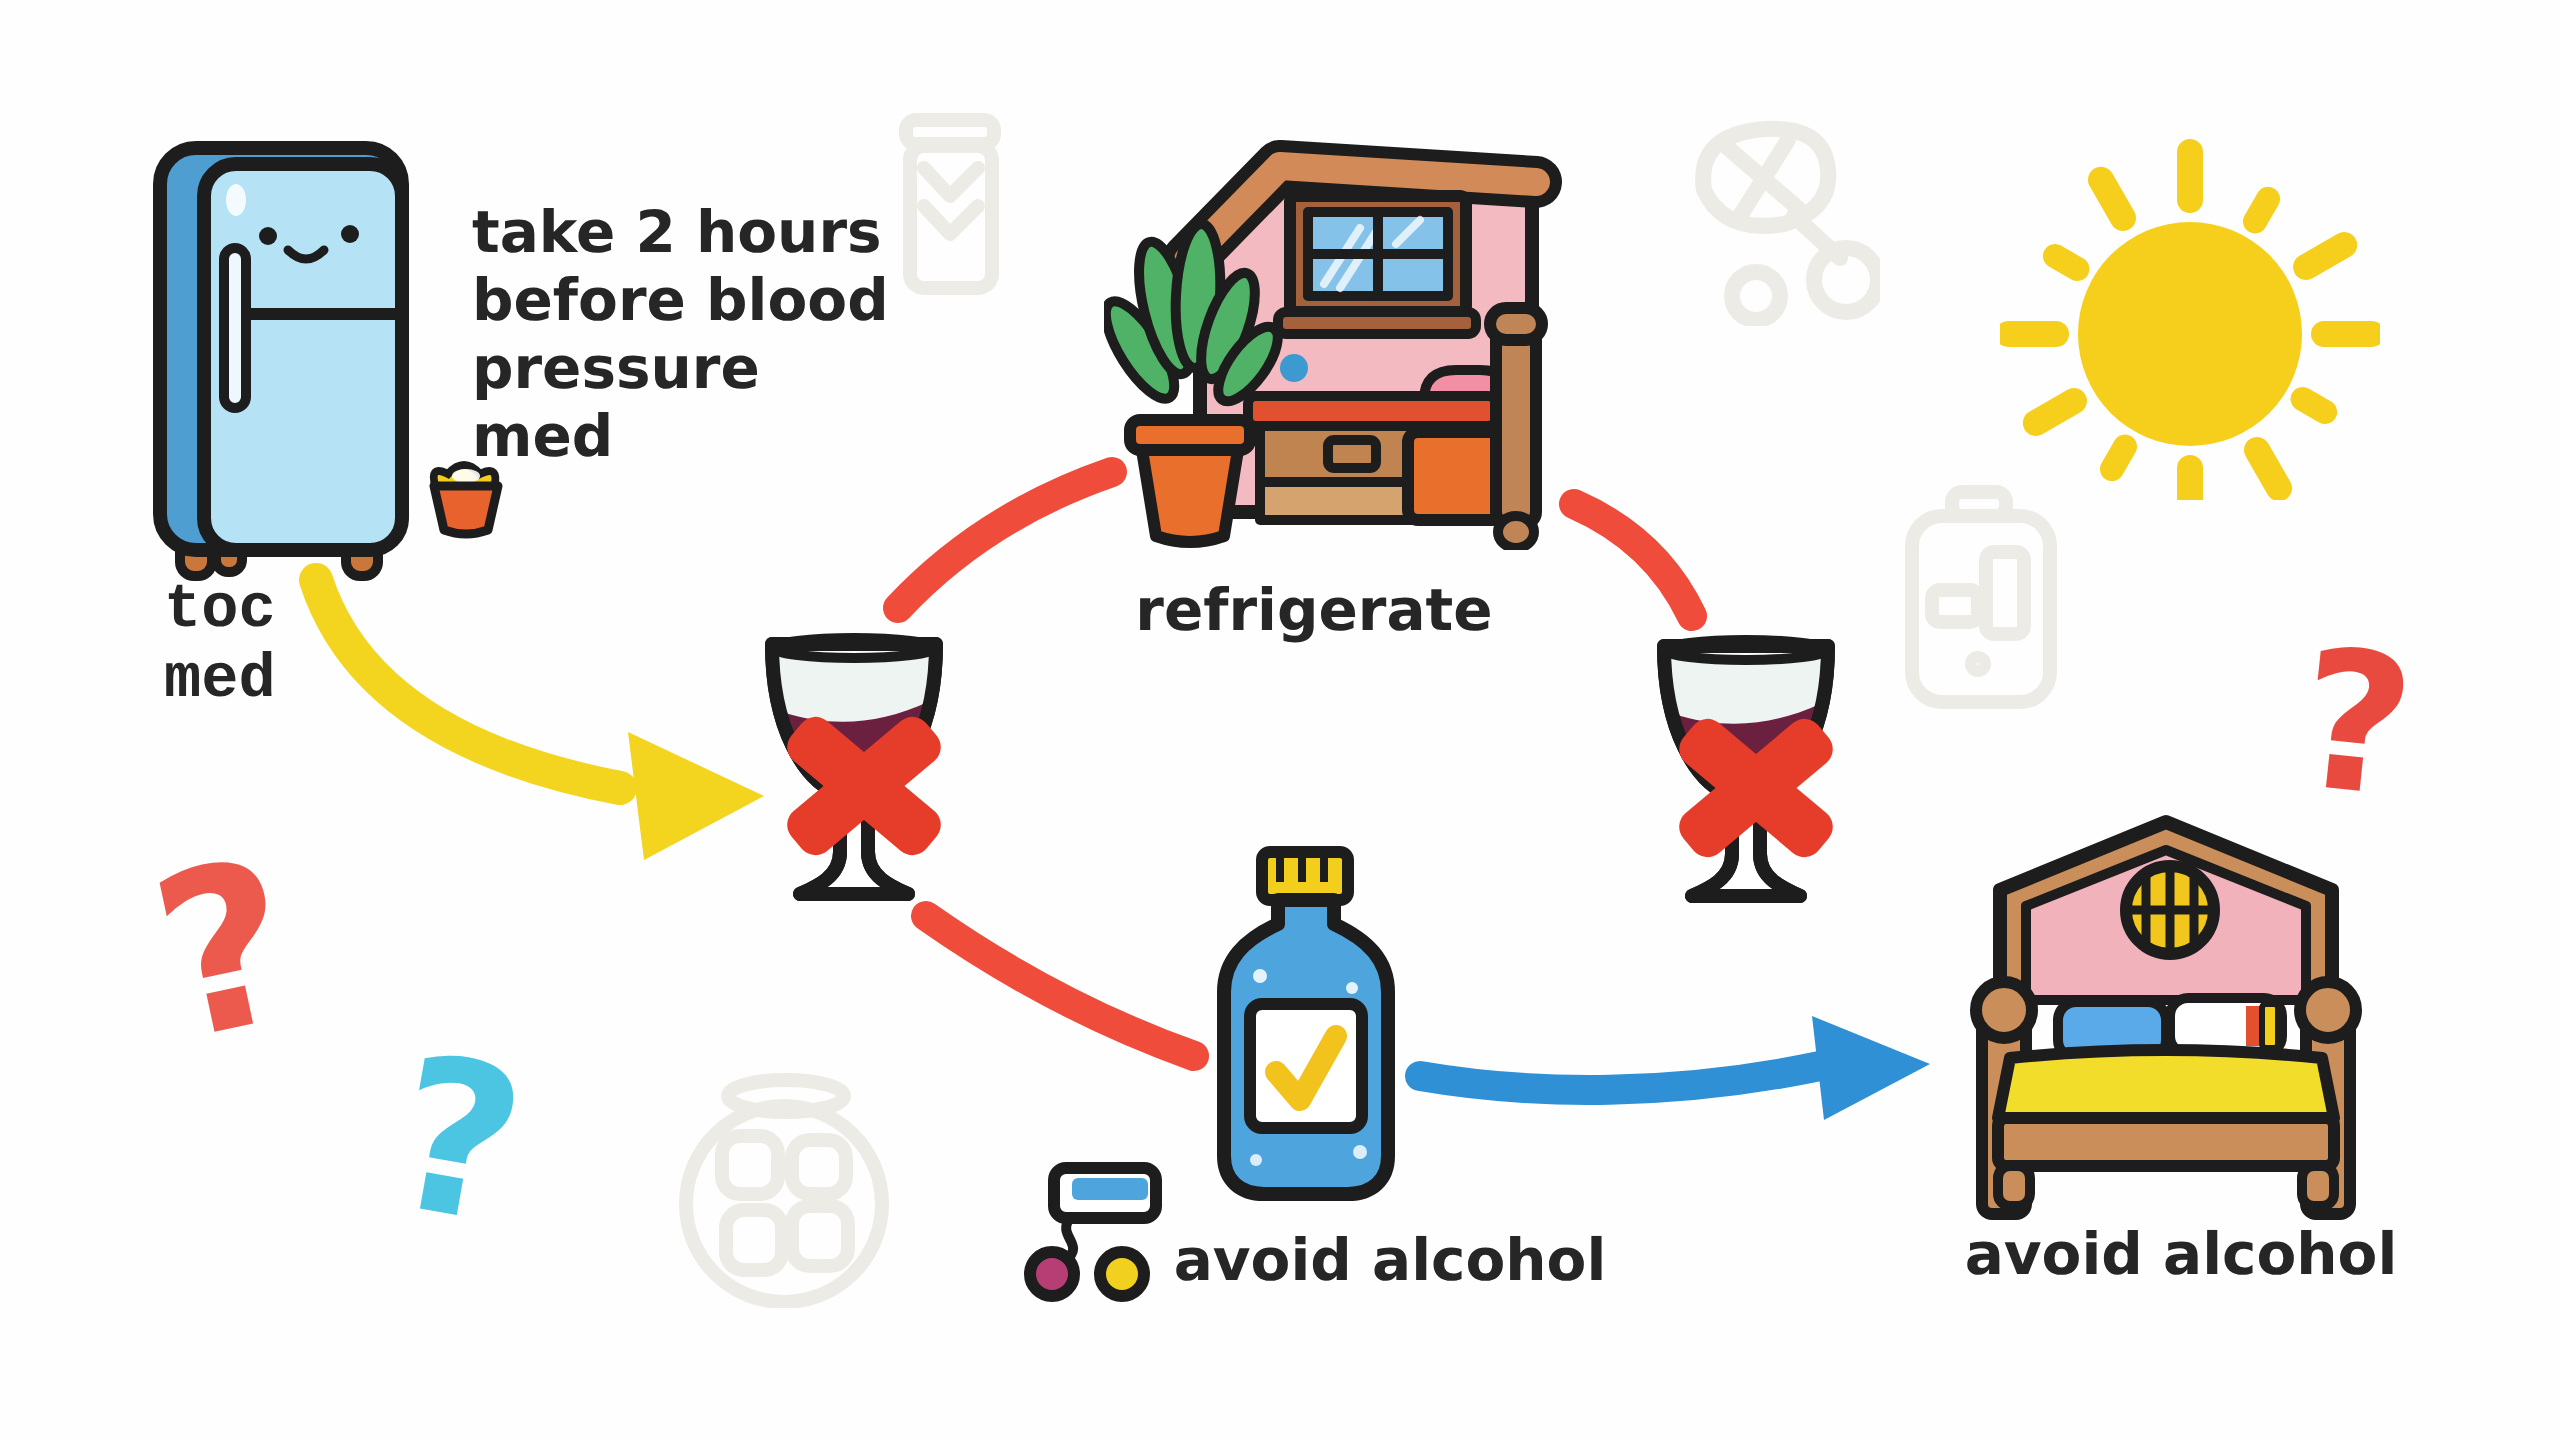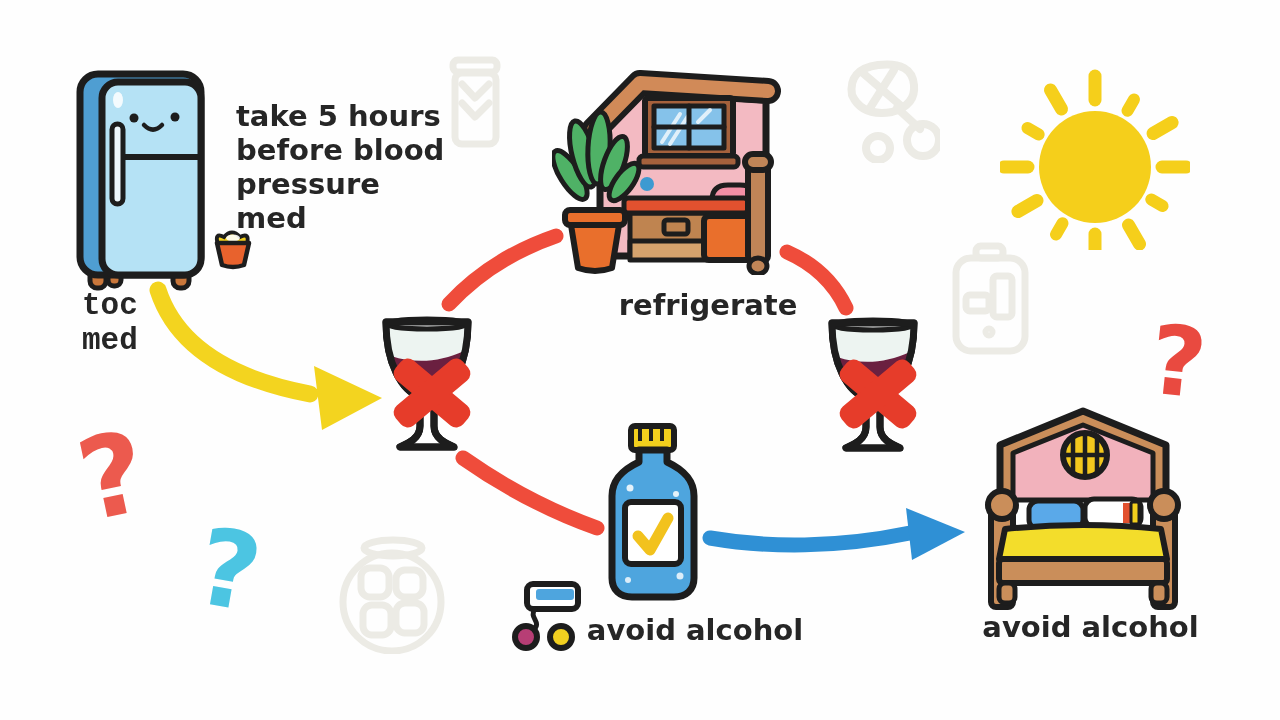--- a/index.html
+++ b/index.html
@@ -65,21 +65,21 @@
       <rect x="26" y="16" width="99" height="193" rx="16" fill="#b5e2f5" stroke="#1d1d1d" stroke-width="7"></rect>
       <line x1="44" y1="91" x2="122" y2="91" stroke="#1d1d1d" stroke-width="6"></line>
       <rect x="36" y="58" width="11" height="80" rx="5.5" fill="#eef7fc" stroke="#1d1d1d" stroke-width="5"></rect>
       <circle cx="58" cy="52" r="4.5" fill="#1d1d1d"></circle>
       <circle cx="99" cy="51" r="4.5" fill="#1d1d1d"></circle>
       <path d="M68,59 Q77,68 86,59" fill="none" stroke="#1d1d1d" stroke-width="4.5" stroke-linecap="round"></path>
       <ellipse cx="42" cy="34" rx="5" ry="8" fill="#ffffff" opacity="0.85"></ellipse>
     </svg>
   </div>
 
-  <div class="label note abs" style="left:236px;top:100px;width:230px;">take 5 hours
+  <div class="label note abs" style="left:236px;top:100px;width:230px;">take 2 hours
 before blood
 pressure
 med</div>
 
   <div class="abs" style="left:210px;top:228px;">
     <svg width="46" height="42" viewBox="0 0 46 42">
       <path d="M8,16 Q4,4 14,9 Q22,0 30,9 Q40,4 37,16 Z" fill="#f2cf1d" stroke="#1d1d1d" stroke-width="4"></path>
       <ellipse cx="23" cy="10" rx="7" ry="3.5" fill="#ffffff" opacity="0.9"></ellipse>
       <path d="M7,15 L39,15 L34,37 Q23,41 12,37 Z" fill="#e8622d" stroke="#1d1d1d" stroke-width="4.5" stroke-linejoin="round"></path>
     </svg>
@@ -146,21 +146,21 @@
         <ellipse cx="31" cy="84" rx="11" ry="34" transform="rotate(-14 31 84)"></ellipse>
         <ellipse cx="47" cy="78" rx="11" ry="36" transform="rotate(3 47 78)"></ellipse>
         <ellipse cx="62" cy="93" rx="10" ry="28" transform="rotate(20 62 93)"></ellipse>
         <ellipse cx="72" cy="112" rx="9" ry="22" transform="rotate(36 72 112)"></ellipse>
       </g>
       <rect x="13" y="140" width="60" height="15" rx="5" fill="#e96f2c" stroke="#1d1d1d" stroke-width="6"></rect>
       <path d="M19,155 L67,155 L60,198 Q43,204 26,198 Z" fill="#e96f2c" stroke="#1d1d1d" stroke-width="6"></path>
     </svg>
   </div>
 
-  <div class="label caption abs" style="left:583px;top:288px;width:250px;">refrigerate</div>
+  <div class="label caption abs" style="left:532px;top:288px;width:250px;">refrigerate</div>
 
   <div class="abs" style="left:818px;top:313px;">
     <svg width="120" height="145" viewBox="0 0 120 145">
       <path d="M14,10 C14,52 30,79 48,85 L48,114 C48,126 37,131 28,135 L82,135 C73,131 62,126 62,114 L62,85 C80,79 96,52 96,10 Z" fill="#ffffff" stroke="#1d1d1d" stroke-width="7" stroke-linejoin="round"></path>
       <path d="M17,13 C17,29 17,36 19,44 C44,52 68,50 92,39 C93,30 93,21 93,13 Z" fill="#edf4f1"></path>
       <path d="M19,44 C23,62 35,76 50,81 L60,81 C76,76 88,61 92,39 C68,50 44,52 19,44 Z" fill="#6b2040"></path>
       <ellipse cx="55" cy="12" rx="40" ry="5" fill="#fafdfc" stroke="#1d1d1d" stroke-width="5"></ellipse>
       <path d="M14,10 C14,52 30,79 48,85 L48,114 C48,126 37,131 28,135 L82,135 C73,131 62,126 62,114 L62,85 C80,79 96,52 96,10 Z" fill="none" stroke="#1d1d1d" stroke-width="7" stroke-linejoin="round"></path>
       <g fill="#e63c2a">
         <rect x="16" y="68" width="88" height="26" rx="9" transform="rotate(40 60 81)"></rect>

